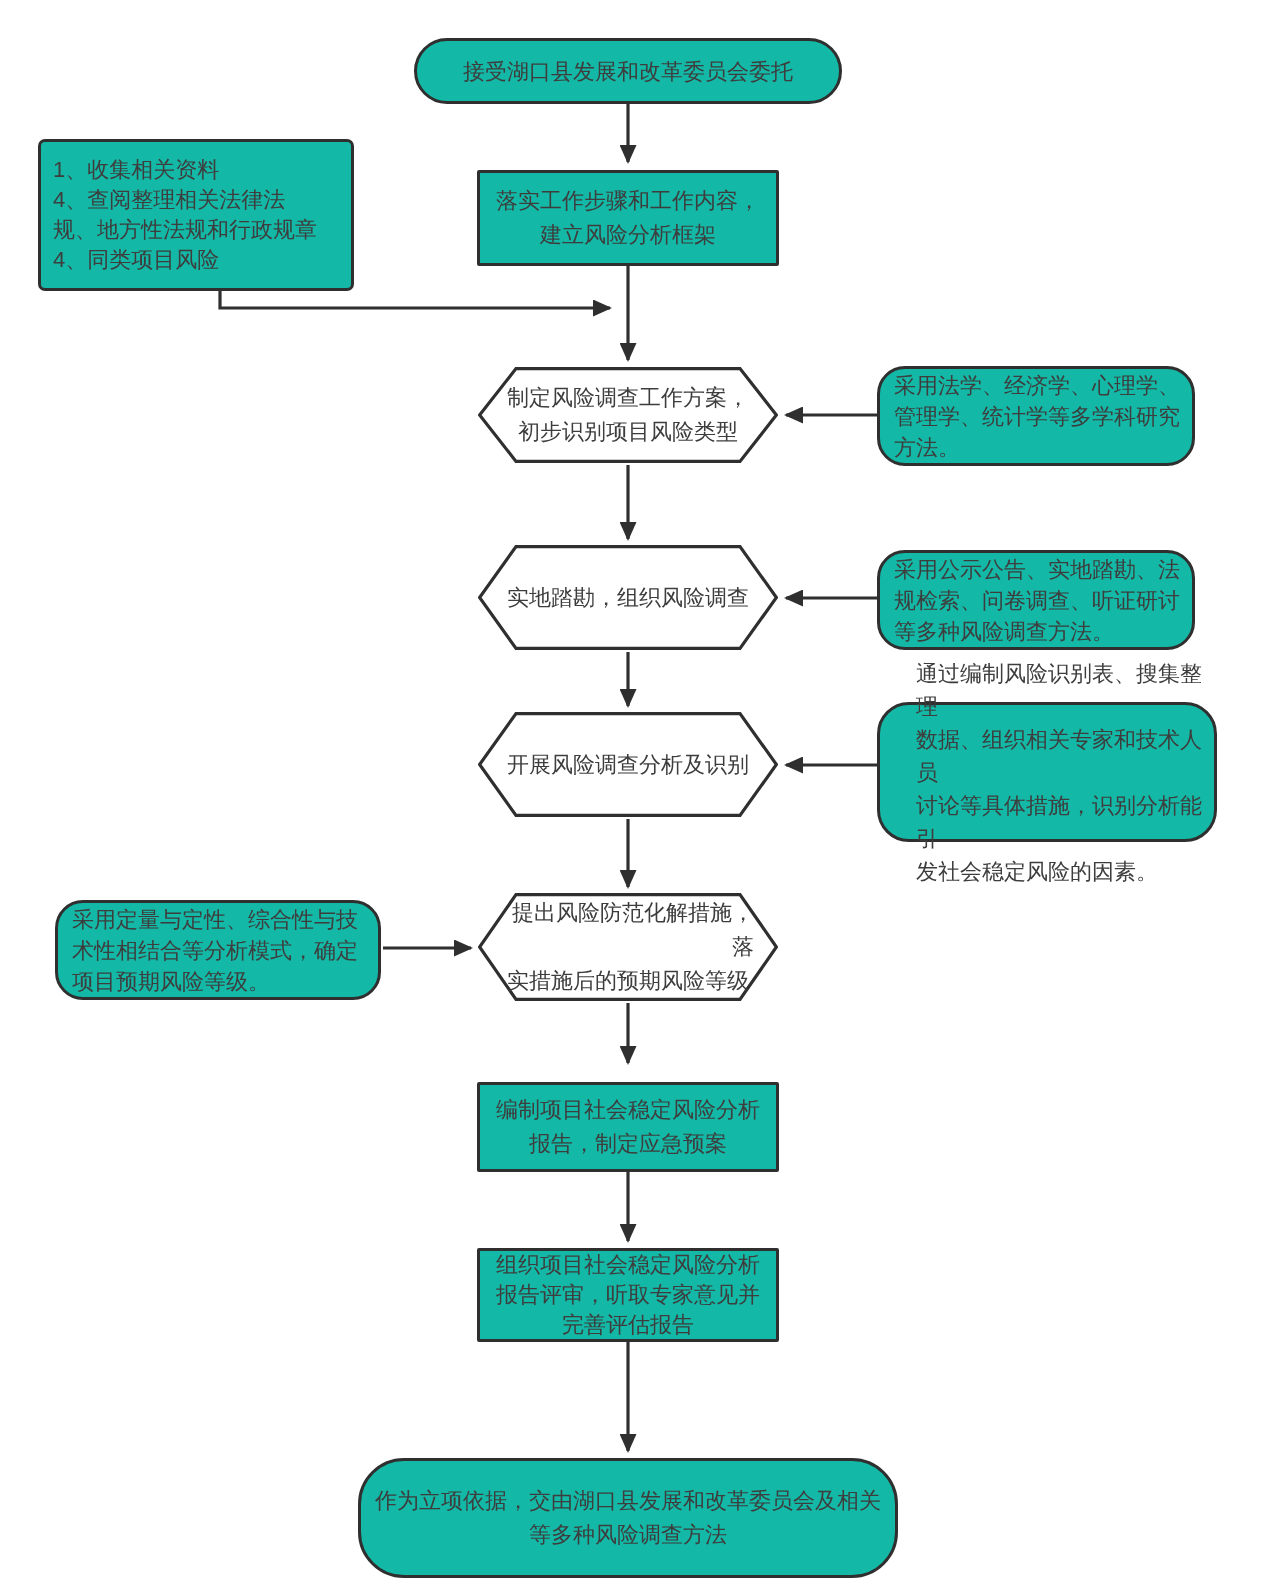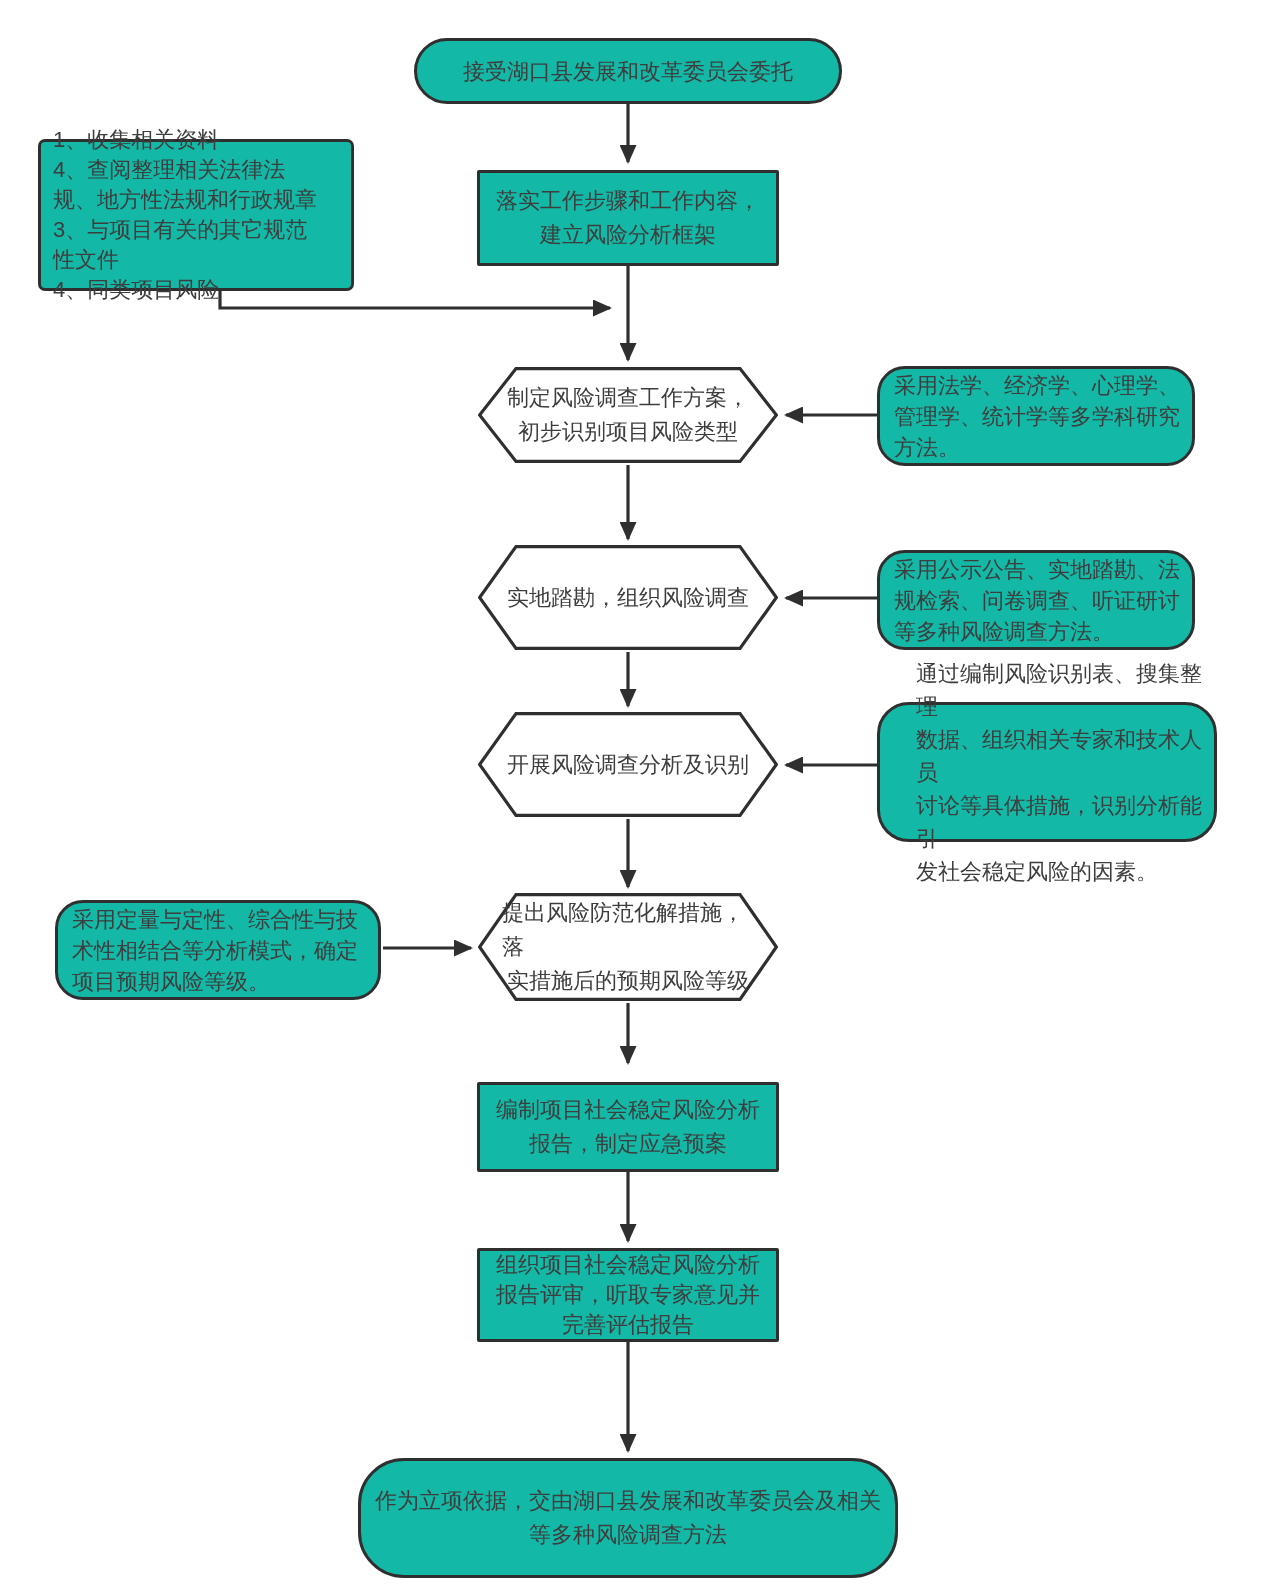--- a/index.html
+++ b/index.html
@@ -35,21 +35,21 @@
   .bigstadium{border-radius:46px;}
   .notebox{border-radius:28px;padding:6px 10px 6px 14px;}
   .rectnode{border-radius:2px;}
   .listbox{border-radius:7px;padding:6px 22px 6px 12px;line-height:30px;}
   .hexwrap{position:absolute;}
   .hexwrap svg{position:absolute;left:0;top:0;display:block;}
   .hexlabel{
     position:absolute;left:24px;right:24px;top:0;bottom:0;
     display:flex;flex-direction:column;
     align-items:center;justify-content:center;
-    text-align:left;
+    text-align:right;
     font-size:22px;line-height:34px;
   }
 </style>
 </head>
 <body>
 
 <div id="canvas">
 
   <svg id="edges" viewBox="0 0 1269 1593" xmlns="http://www.w3.org/2000/svg">
     <defs>
@@ -74,21 +74,20 @@
     </g>
   </svg>
 
   <div class="node bordered stadium center" style="left:414px;top:38px;width:428px;height:66px;">
       <div>接受湖口县发展和改革委员会委托</div>
     </div>
 
   <div class="node bordered listbox leftalign" style="left:38px;top:118px;width:316px;height:152px;margin-top:21px;">
       <div>1、收集相关资料</div>
       <div>4、查阅整理相关法律法规、地方性法规和行政规章</div>
-      <div>3、与项目有关的其它规范性文件</div>
       <div>4、同类项目风险</div>
     </div>
 
   <div class="node bordered rectnode center" style="left:477px;top:170px;width:302px;height:96px;line-height:34px;">
       <div>落实工作步骤和工作内容，</div>
       <div>建立风险分析框架</div>
     </div>
 
   <div class="hexwrap" style="left:478px;top:367px;width:300px;height:96px;">
     <svg width="300" height="96">

